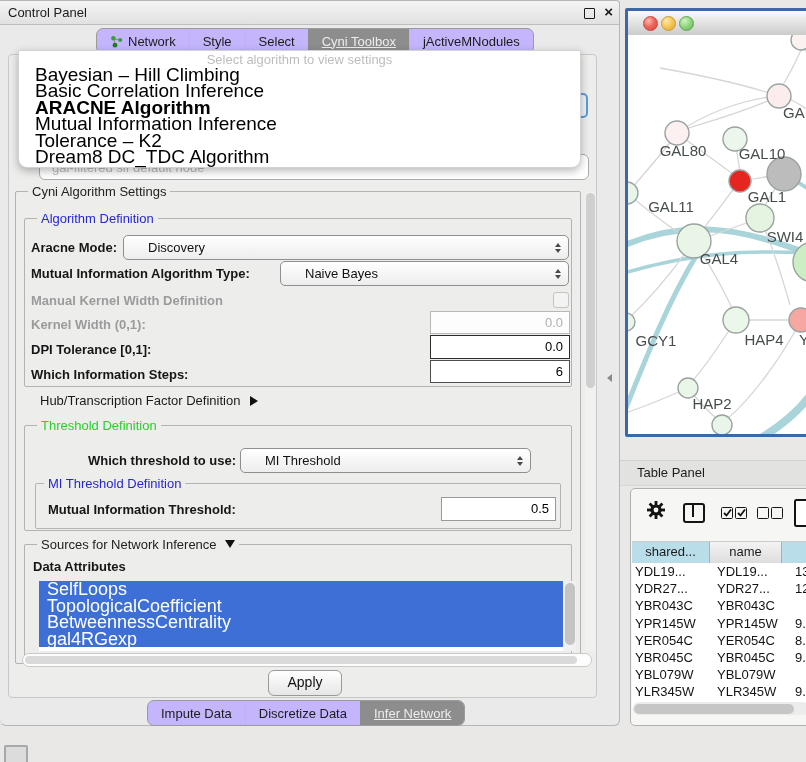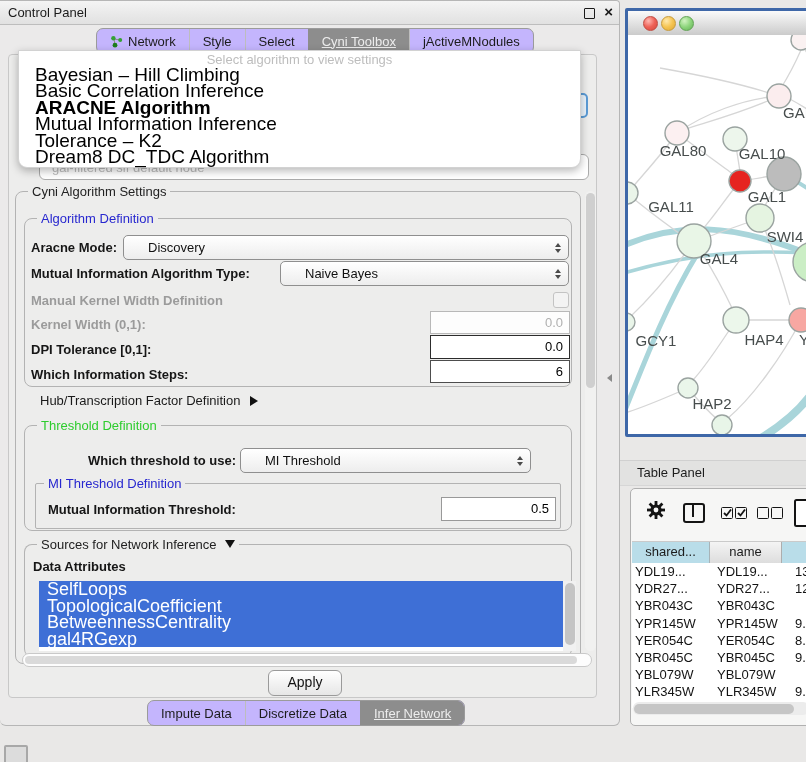--- a/index.html
+++ b/index.html
@@ -1,20 +1,20 @@
 <!DOCTYPE html>
 <html style="--selection-blue: #3e6fd6; --tab-selected-gray: #8d8d8d; --accent-focus-blue: #5b9bd5; --header-blue: #b9dde9; --edge-teal: #a9d5da; --node-red: #e62420; --node-gray: #bcbcbc;"><head>
 <meta charset="utf-8">
 <style>
   html,body{margin:0;padding:0;background:#d6d6d6;}
   #screen{position:relative;width:806px;height:762px;overflow:hidden;background:#e9e8e7;
           font-family:"Liberation Sans",sans-serif;-webkit-font-smoothing:antialiased;}
   
   .abs{position:absolute;}
-  .group{position:absolute;border:1px solid #b3b3b3;border-radius:8px;}
+  .group{position:absolute;border:1px solid #b3b3b3;border-radius:2px;}
   .group-title{position:absolute;top:-8px;left:12px;background:#ededec;padding:0 4px;font-size:13px;color:#222;white-space:nowrap;}
   .blab{font-size:13px;font-weight:bold;color:#161616;white-space:nowrap;}
   .glab{font-size:13px;font-weight:bold;color:#9b9b9b;white-space:nowrap;}
   .combo{position:absolute;border:1px solid #8f8f8f;border-radius:5px;background:linear-gradient(#ffffff,#ededed);
          font-size:13px;color:#111;padding-left:24px;box-sizing:border-box;}
   .combo .val{line-height:23px;display:block;}
   .spin{position:absolute;right:7px;top:50%;transform:translateY(-50%);display:flex;flex-direction:column;gap:2px;align-items:center;}
   .tri-up{width:0;height:0;border-left:3.5px solid transparent;border-right:3.5px solid transparent;border-bottom:4.5px solid #4a4a4a;}
   .tri-dn{width:0;height:0;border-left:3.5px solid transparent;border-right:3.5px solid transparent;border-top:4.5px solid #4a4a4a;}
   .field{position:absolute;background:#fff;font-size:13px;text-align:right;box-sizing:border-box;padding:0 6px;color:#000;}

